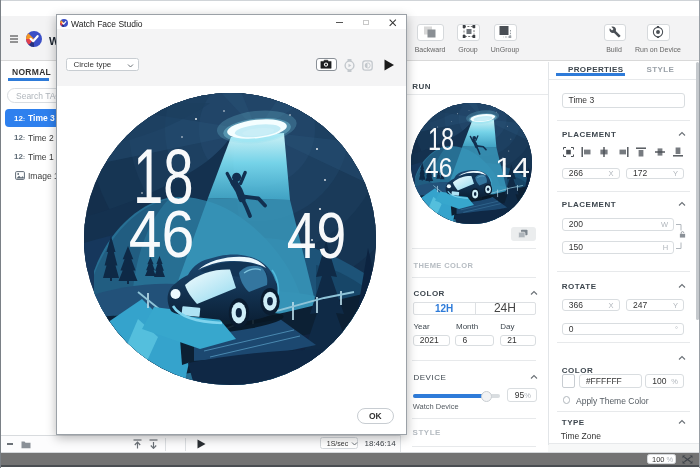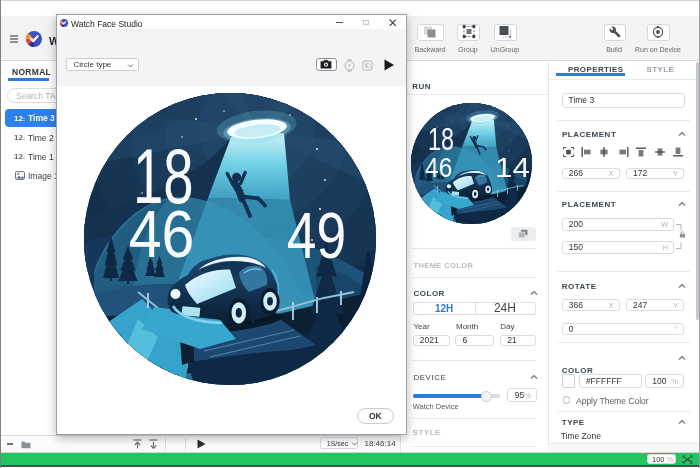--- a/index.html
+++ b/index.html
@@ -6,21 +6,21 @@
 .abs{position:absolute;}
 #win{position:absolute;left:0;top:0;width:700px;height:468px;background:#fff;}
 #titlebar{position:absolute;left:0;top:0;width:700px;height:16px;background:#fff;}
 #toolbar{position:absolute;left:0;top:16px;width:700px;height:45px;background:#f3f3f4;border-bottom:1px solid #d9d9d9;}
 .tbtn{position:absolute;top:8px;height:17px;background:#fff;border:1px solid #d6d9dc;border-radius:3px;}
 .tlabel{position:absolute;top:30px;font-size:7px;color:#666;text-align:center;white-space:nowrap;}
 #sidebar{position:absolute;left:1px;top:62px;width:114px;height:373px;background:#fff;}
 #runpanel{position:absolute;left:400px;top:77px;width:148px;height:390px;background:#fff;}
 #proppanel{position:absolute;left:548px;top:62px;width:180px;height:390px;background:#fff;}
 #timeline{position:absolute;left:0px;top:436px;width:400px;height:16px;background:#fcfcfd;}
-#strip{position:absolute;left:0;top:452px;width:700px;height:13.5px;background:#22c55e;}
+#strip{position:absolute;left:0;top:452px;width:700px;height:13.5px;background:#737373;}
 #darkbottom{position:absolute;left:0;top:465.3px;width:700px;height:2.2px;background:#4a4e52;}
 #modal{position:absolute;left:55.5px;top:13.5px;width:351.5px;height:421px;background:#fff;border:1px solid #9ba1a7;box-shadow:0 3px 10px rgba(0,0,0,0.28);z-index:10;}
 .divider{position:absolute;height:1px;background:#e7e9eb;}
 .inp{position:absolute;background:#fff;border:1px solid #d9dde0;border-radius:3px;font-size:8.5px;color:#333;}
 .inp .v{position:absolute;left:6px;top:50%;transform:translateY(-50%);}
 .inp .sfx{position:absolute;right:5px;top:50%;transform:translateY(-50%);color:#b0b6bc;font-size:7.5px;}
 .caret{position:absolute;width:8px;height:8px;}
 .caret svg{display:block;}
 .abs>svg{display:block;}
 .txt{position:absolute;white-space:nowrap;}

